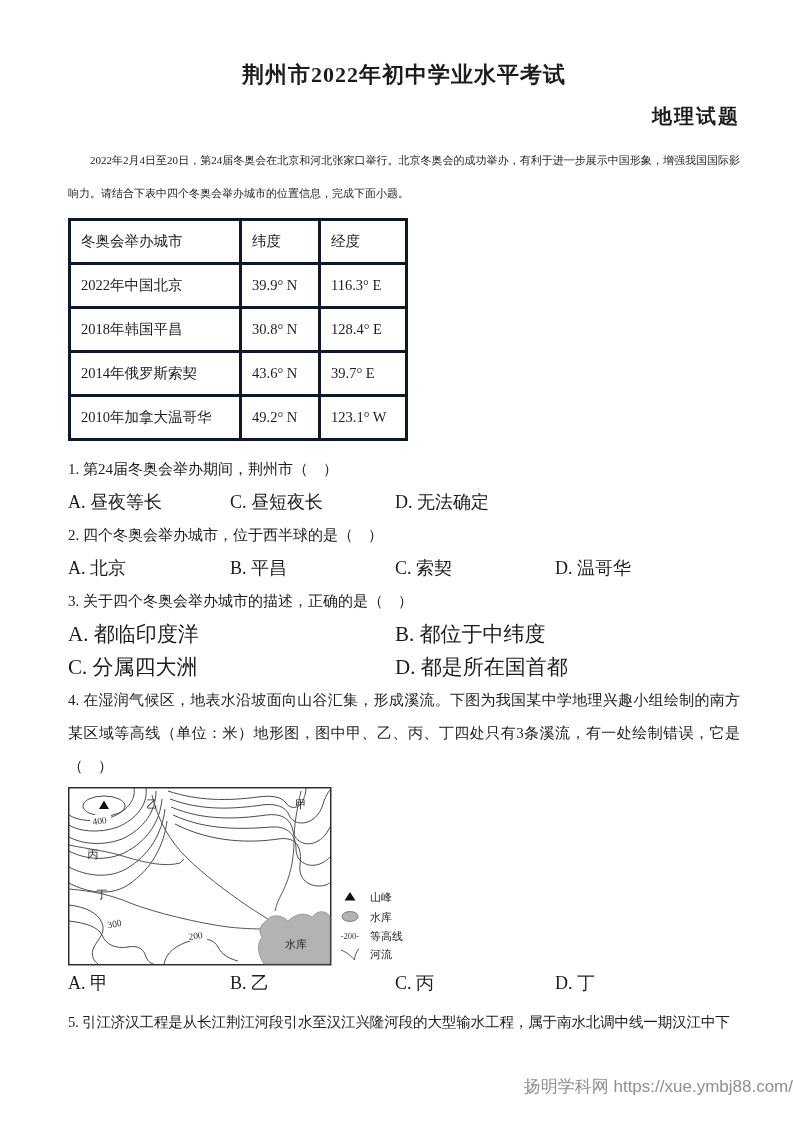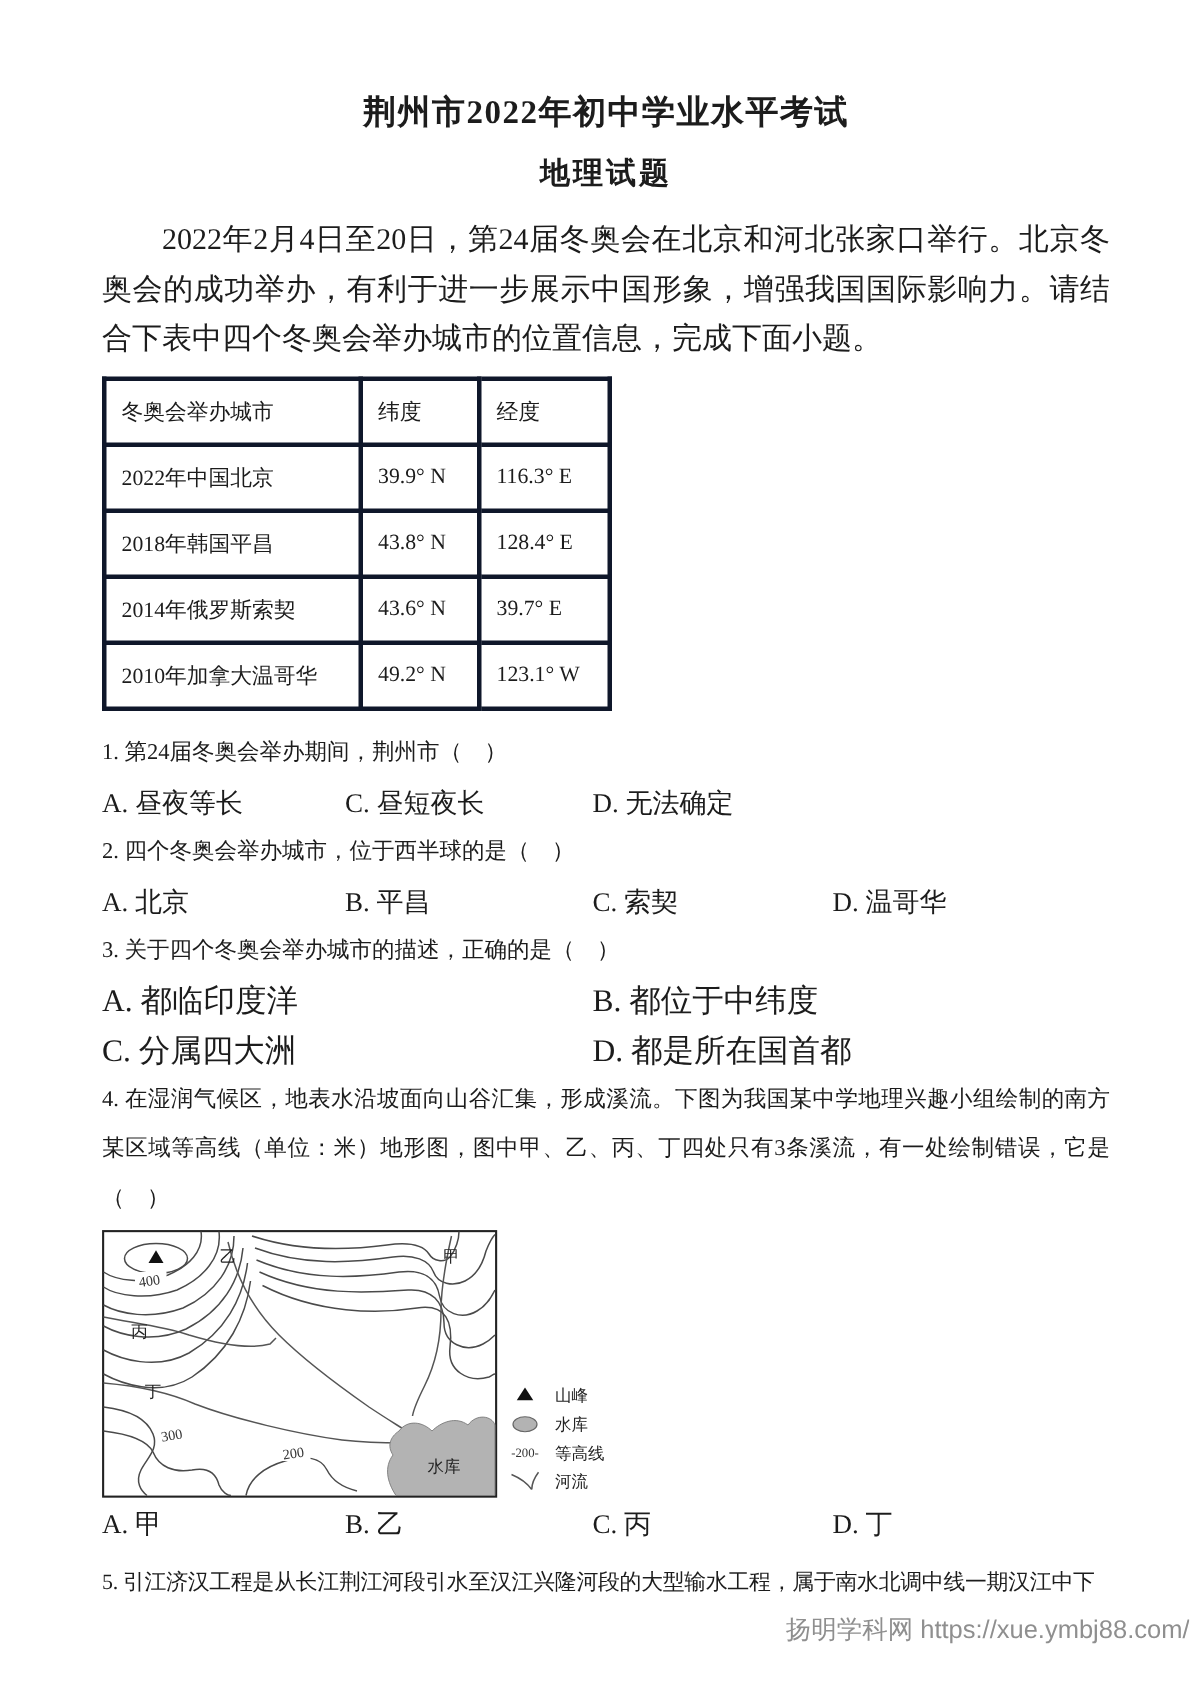--- a/index.html
+++ b/index.html
@@ -3,22 +3,22 @@
 <meta charset="utf-8">
 <style>
   html,body { margin:0; padding:0; background:#fff; }
   .page {
     position:relative; width:793px; height:1122px; background:#ffffff;
     font-family:"Liberation Serif","DejaVu Sans",serif; color:#1c1c1c;
     overflow:hidden; margin:0 auto;
   }
   .content { position:absolute; left:68px; top:60px; width:672px; }
   .title { text-align:center; font-size:22px; font-weight:bold; line-height:30px; letter-spacing:1px; margin:0; }
-  .subtitle { text-align:center; font-size:20px; font-weight:bold; line-height:28px; letter-spacing:2px; margin:12px 0 0 0; }
-  .intro { font-size:20px; line-height:33px; text-align:justify; text-indent:2em; margin:14px 0 0 0; }
+  .subtitle { text-align:right; font-size:20px; font-weight:bold; line-height:28px; letter-spacing:2px; margin:12px 0 0 0; }
+  .intro { font-size:11px; line-height:33px; text-align:justify; text-indent:2em; margin:14px 0 0 0; }
   table.host { border-collapse:collapse; margin-top:8px; }
   table.host td {
     border:3px solid #0f172a; height:41px; font-size:14.5px;
     padding:0 8px 0 10px; vertical-align:middle; white-space:nowrap;
   }
   td.c-city { width:150px; }
   td.c-lat  { width:58px; }
   td.c-lon  { width:66px; }
   .qline { font-size:15px; line-height:33px; margin:0; text-align:justify; }
   .q-first { margin-top:12px; }
@@ -57,21 +57,21 @@
           <td class="c-lat">纬度</td>
           <td class="c-lon">经度</td>
         </tr>
         <tr>
           <td>2022年中国北京</td>
           <td>39.9° N</td>
           <td>116.3° E</td>
         </tr>
         <tr>
           <td>2018年韩国平昌</td>
-          <td>43.8° N</td>
+          <td>30.8° N</td>
           <td>128.4° E</td>
         </tr>
         <tr>
           <td>2014年俄罗斯索契</td>
           <td>43.6° N</td>
           <td>39.7° E</td>
         </tr>
         <tr>
           <td>2010年加拿大温哥华</td>
           <td>49.2° N</td>

